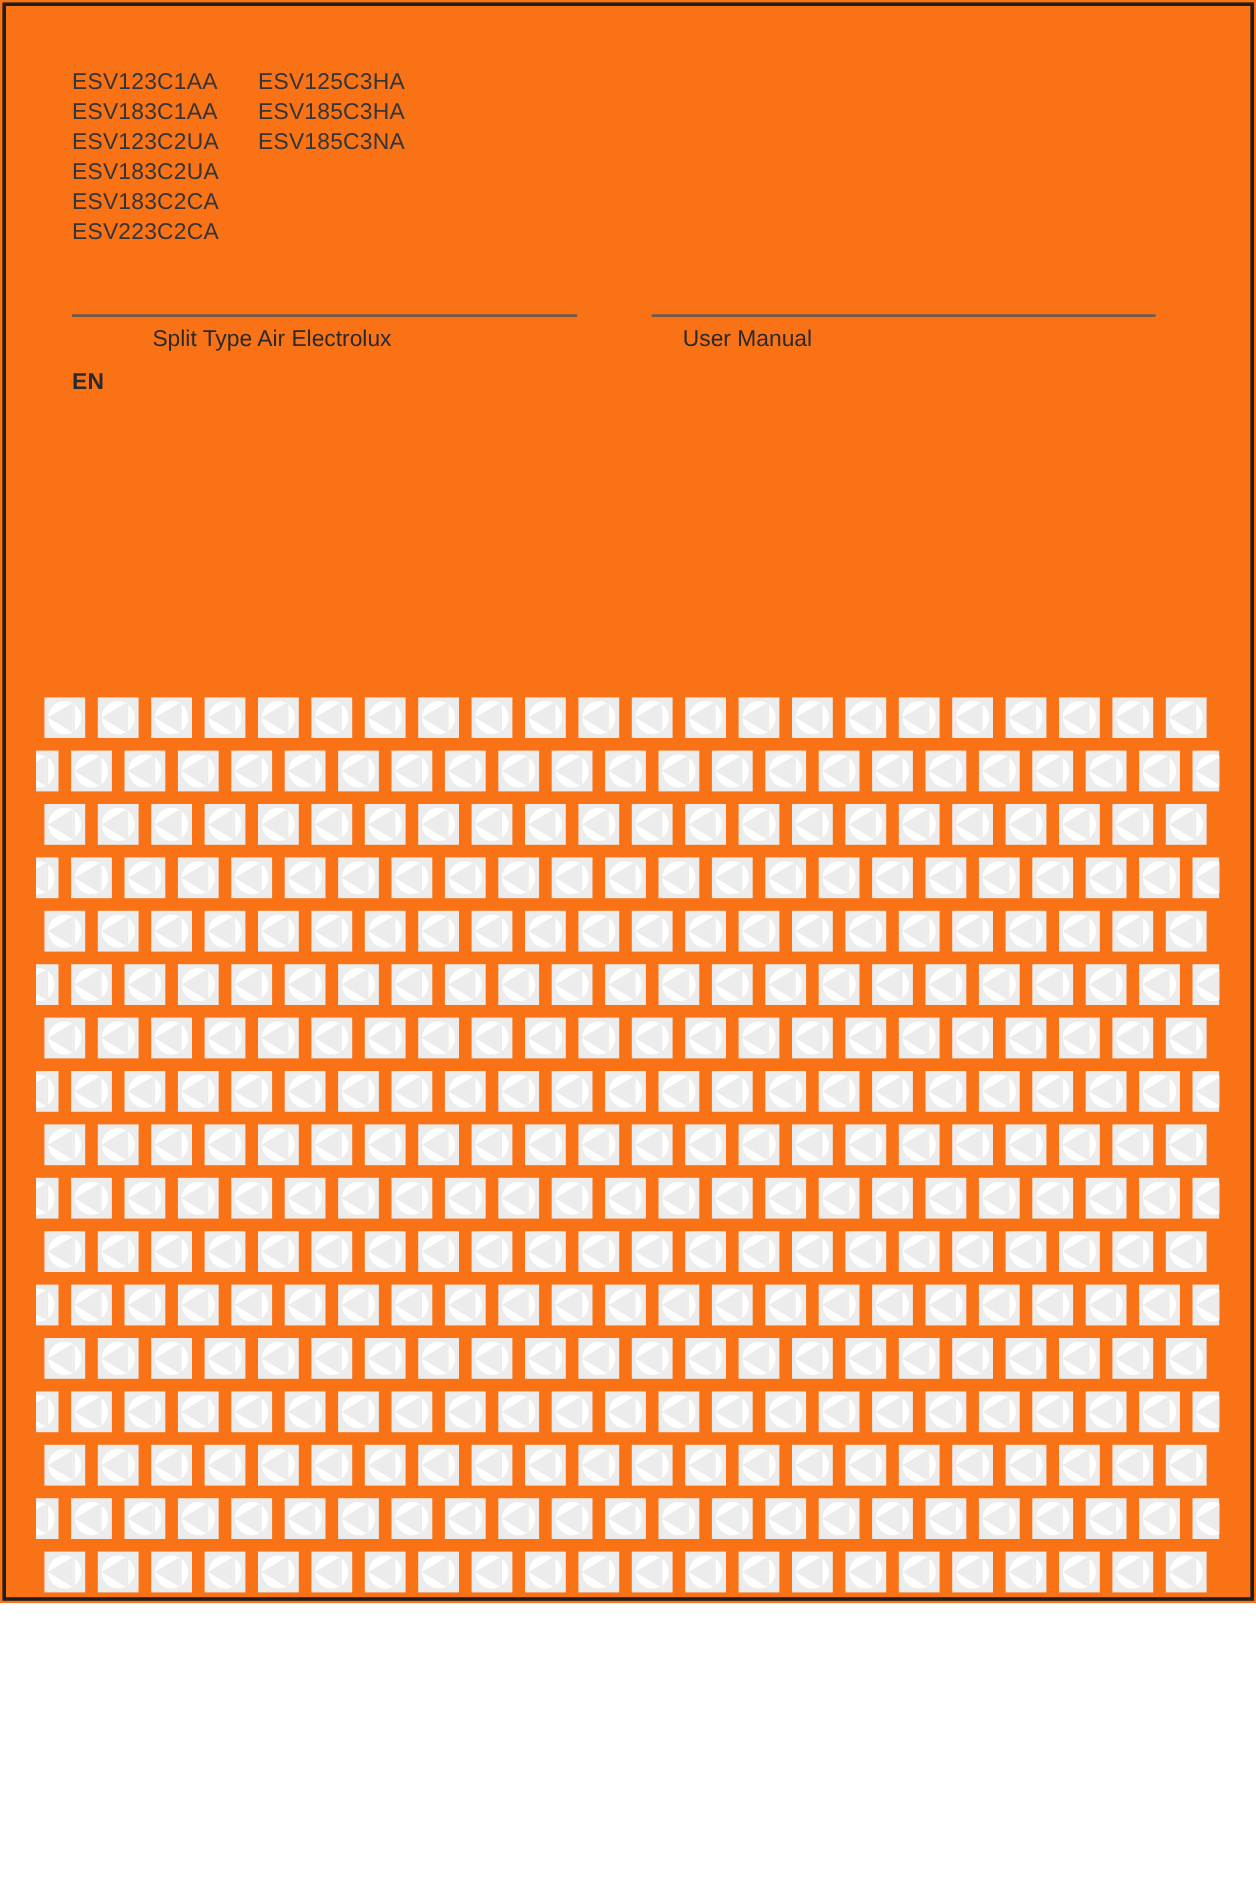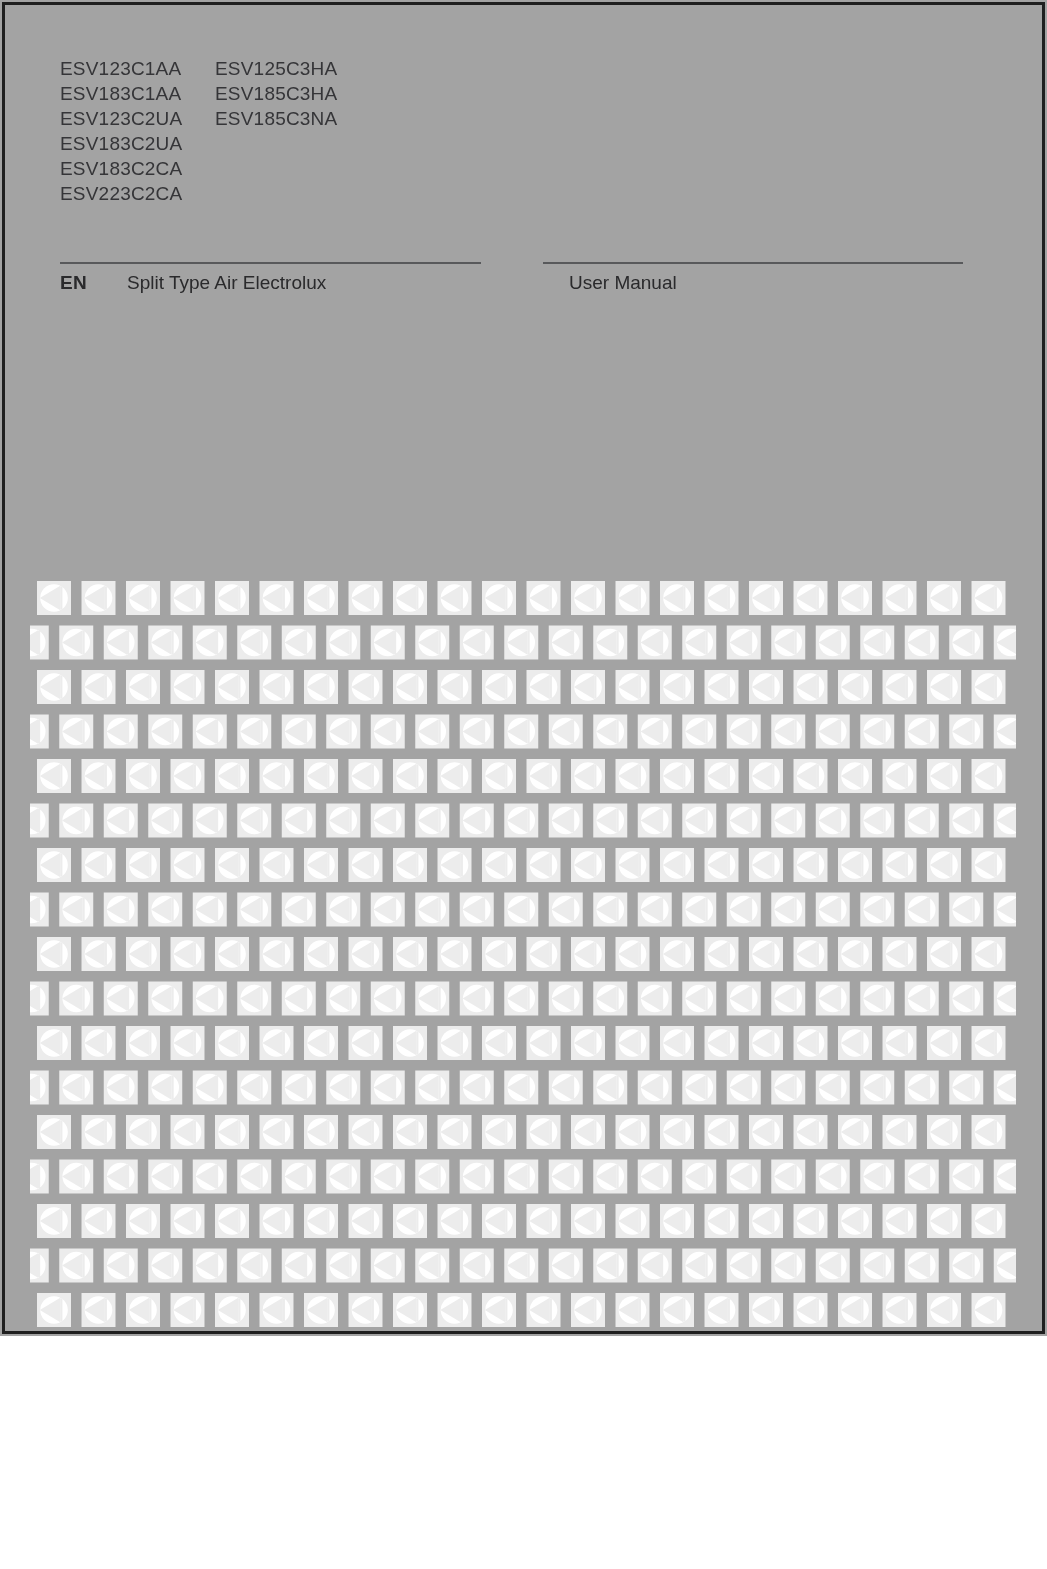--- a/index.html
+++ b/index.html
@@ -5,21 +5,21 @@
   html, body {
     margin: 0;
     padding: 0;
     background: #ffffff;
     font-family: "Liberation Sans", sans-serif;
   }
   .page {
     position: relative;
     width: 1047px;
     height: 1336px;
-    background: #a3a3a3;
+    background: #f97316;
     overflow: hidden;
   }
   .page-border {
     position: absolute;
     inset: 2px;
     border: 3px solid #1f1f1f;
     pointer-events: none;
     z-index: 5;
   }
   .models-col {
@@ -42,21 +42,21 @@
   .rule-left  { left: 60px;  width: 421px; }
   .rule-right { left: 543px; width: 420px; }
   .lang-text {
     position: absolute;
     top: 270px;
     font-size: 19px;
     line-height: 25px;
     color: #2a2a2c;
     white-space: nowrap;
   }
-  .lang-code     { left: 60px;  font-weight: bold; letter-spacing: 0.3px; }
+  .lang-code     { left: 60px;  font-weight: bold; letter-spacing: 0.3px; margin-top: 36px; }
   .product-title { left: 127px; }
   .manual-label  { left: 543px; margin-left: 26px; }
   .watermark {
     position: absolute;
     left: 30px;
     top: 581px;
     z-index: 1;
   }
   .logo-mark {
     position: absolute;

